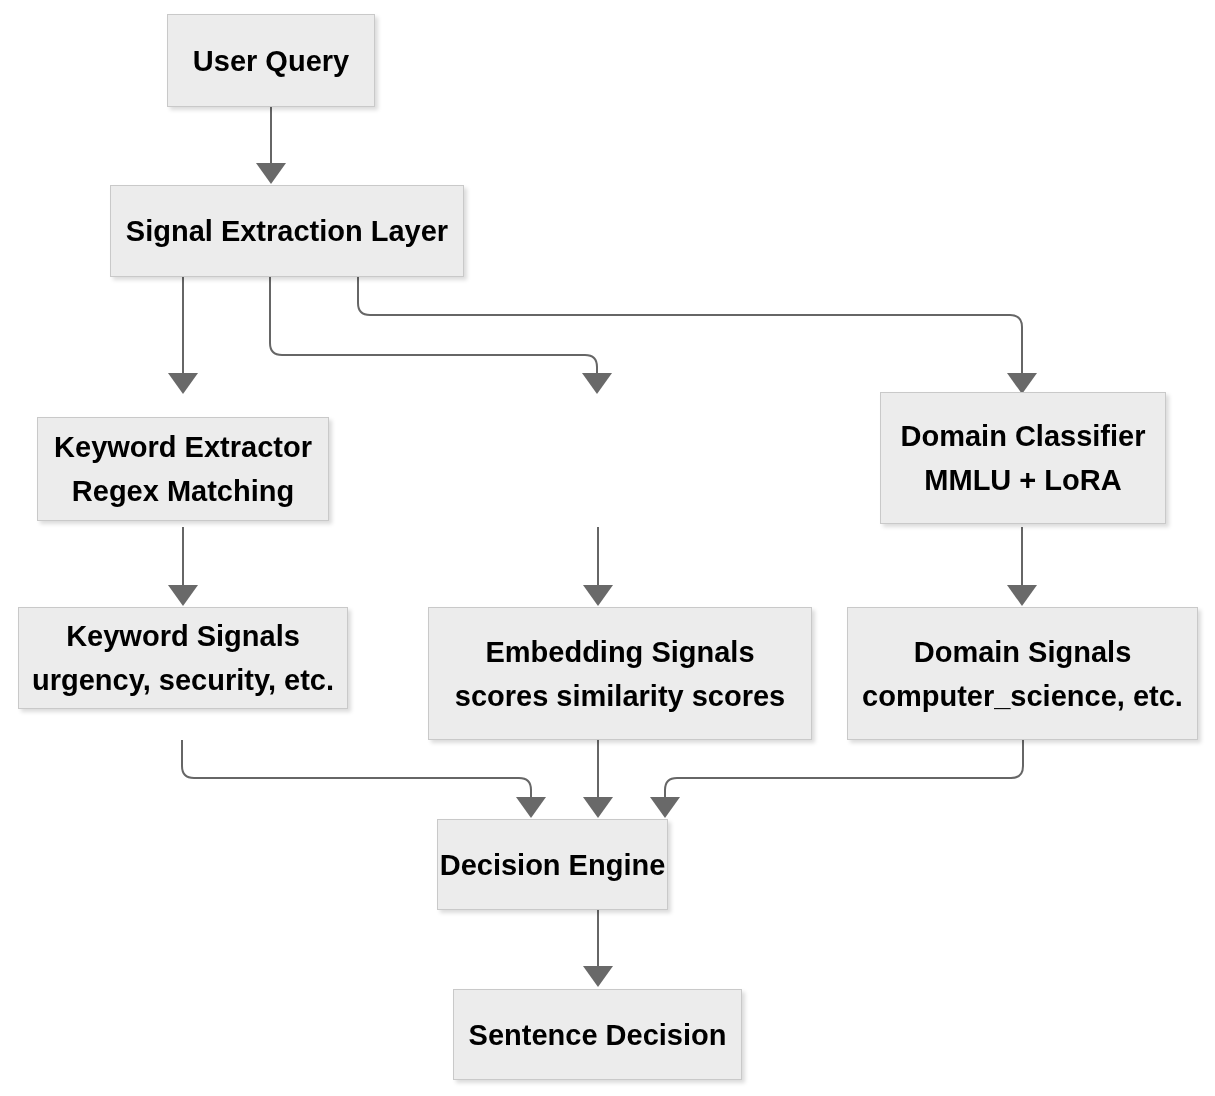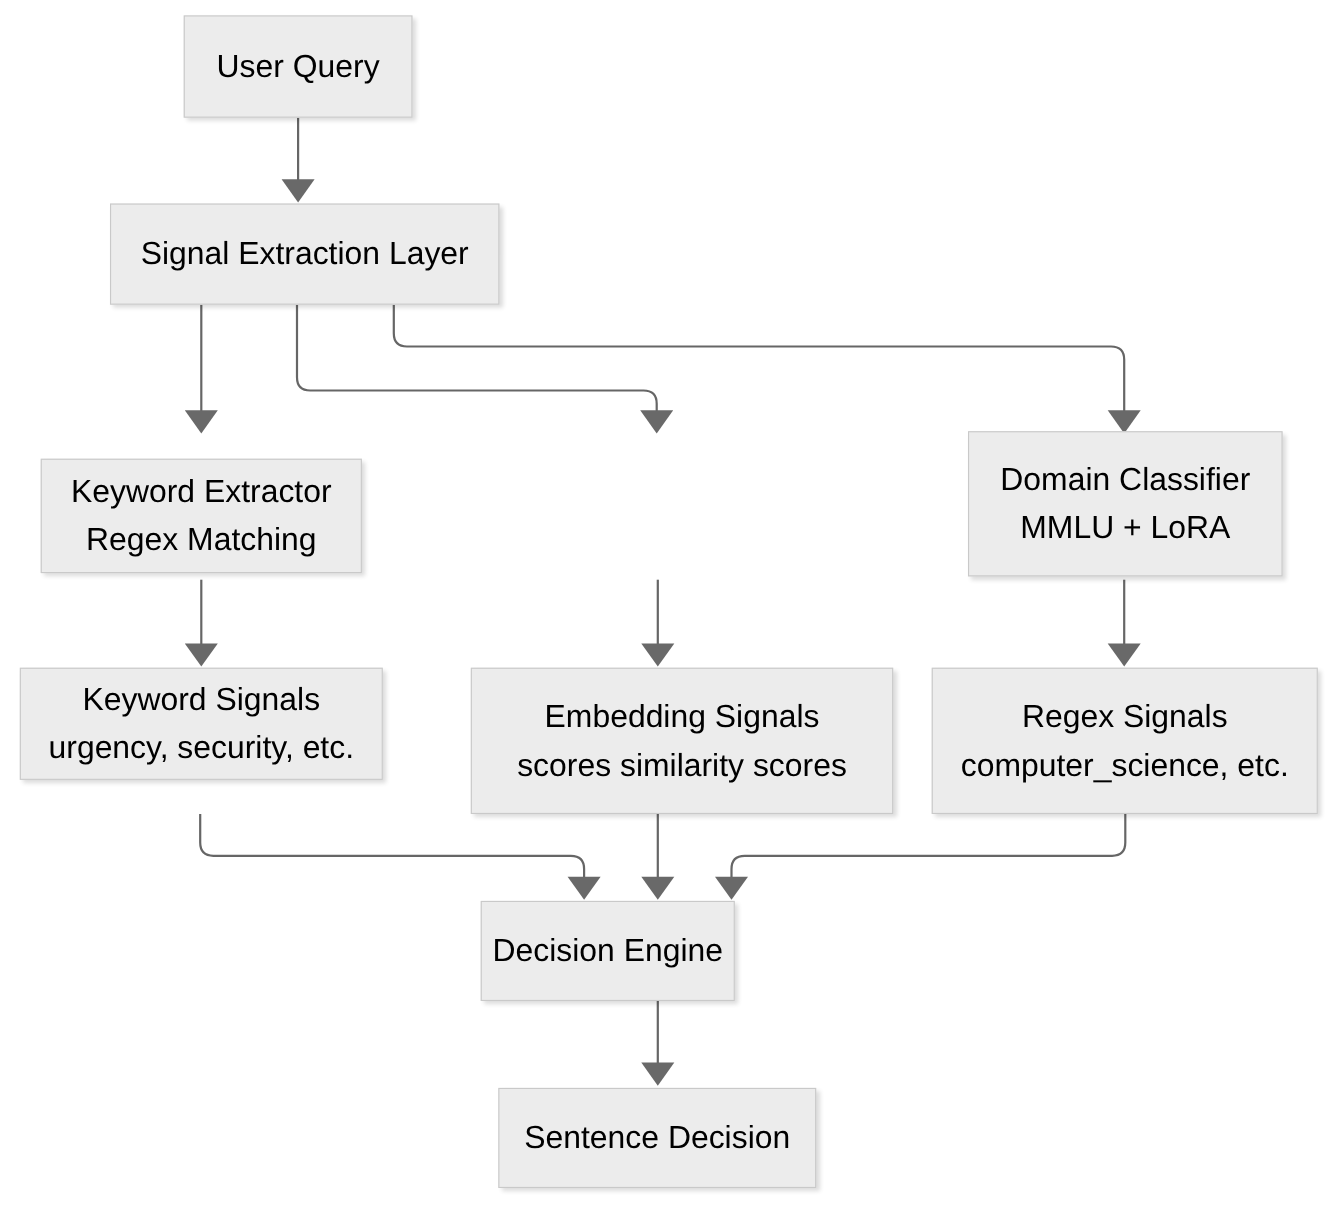--- a/index.html
+++ b/index.html
@@ -7,20 +7,21 @@
     padding: 0;
     background: #ffffff;
     font-family: "Liberation Sans", sans-serif;
   }
   .canvas {
     position: relative;
     width: 1215px;
     height: 1096px;
     background: #ffffff;
     overflow: hidden;
+    font-weight: bold;
   }
   .edges-layer {
     position: absolute;
     left: 0; top: 0;
     width: 1215px; height: 1096px;
     z-index: 0;
   }
   .edges-layer path.conn {
     fill: none;
     stroke: #666666;
@@ -108,21 +109,21 @@
     <g>
       <path class="conn" d="M598 909 V967"></path>
       <polygon class="head" points="583,966 613,966 598,987"></polygon>
     </g>
   </svg>
 
   <div class="node" style="left:167px; top:14px; width:208px; height:93px">
     <span>User Query</span>
   </div>
 
-  <div class="node" style="left:100px; top:185px; width:354px; height:92px">
+  <div class="node" style="left:110px; top:185px; width:354px; height:92px">
     <span>Signal Extraction Layer</span>
   </div>
 
   <div class="node" style="left:37px; top:417px; width:292px; height:104px">
     <span>Keyword Extractor</span>
     <span>Regex Matching</span>
   </div>
 
 
   <div class="node" style="left:880px; top:392px; width:286px; height:132px">
@@ -134,21 +135,21 @@
     <span>Keyword Signals</span>
     <span>urgency, security, etc.</span>
   </div>
 
   <div class="node" style="left:428px; top:607px; width:384px; height:133px">
     <span>Embedding Signals</span>
     <span>scores similarity scores</span>
   </div>
 
   <div class="node" style="left:847px; top:607px; width:351px; height:133px">
-    <span>Regex Signals</span>
+    <span>Domain Signals</span>
     <span>computer_science, etc.</span>
   </div>
 
   <div class="node" style="left:437px; top:819px; width:231px; height:91px">
     <span>Decision Engine</span>
   </div>
 
   <div class="node" style="left:453px; top:989px; width:289px; height:91px">
     <span>Sentence Decision</span>
   </div>

